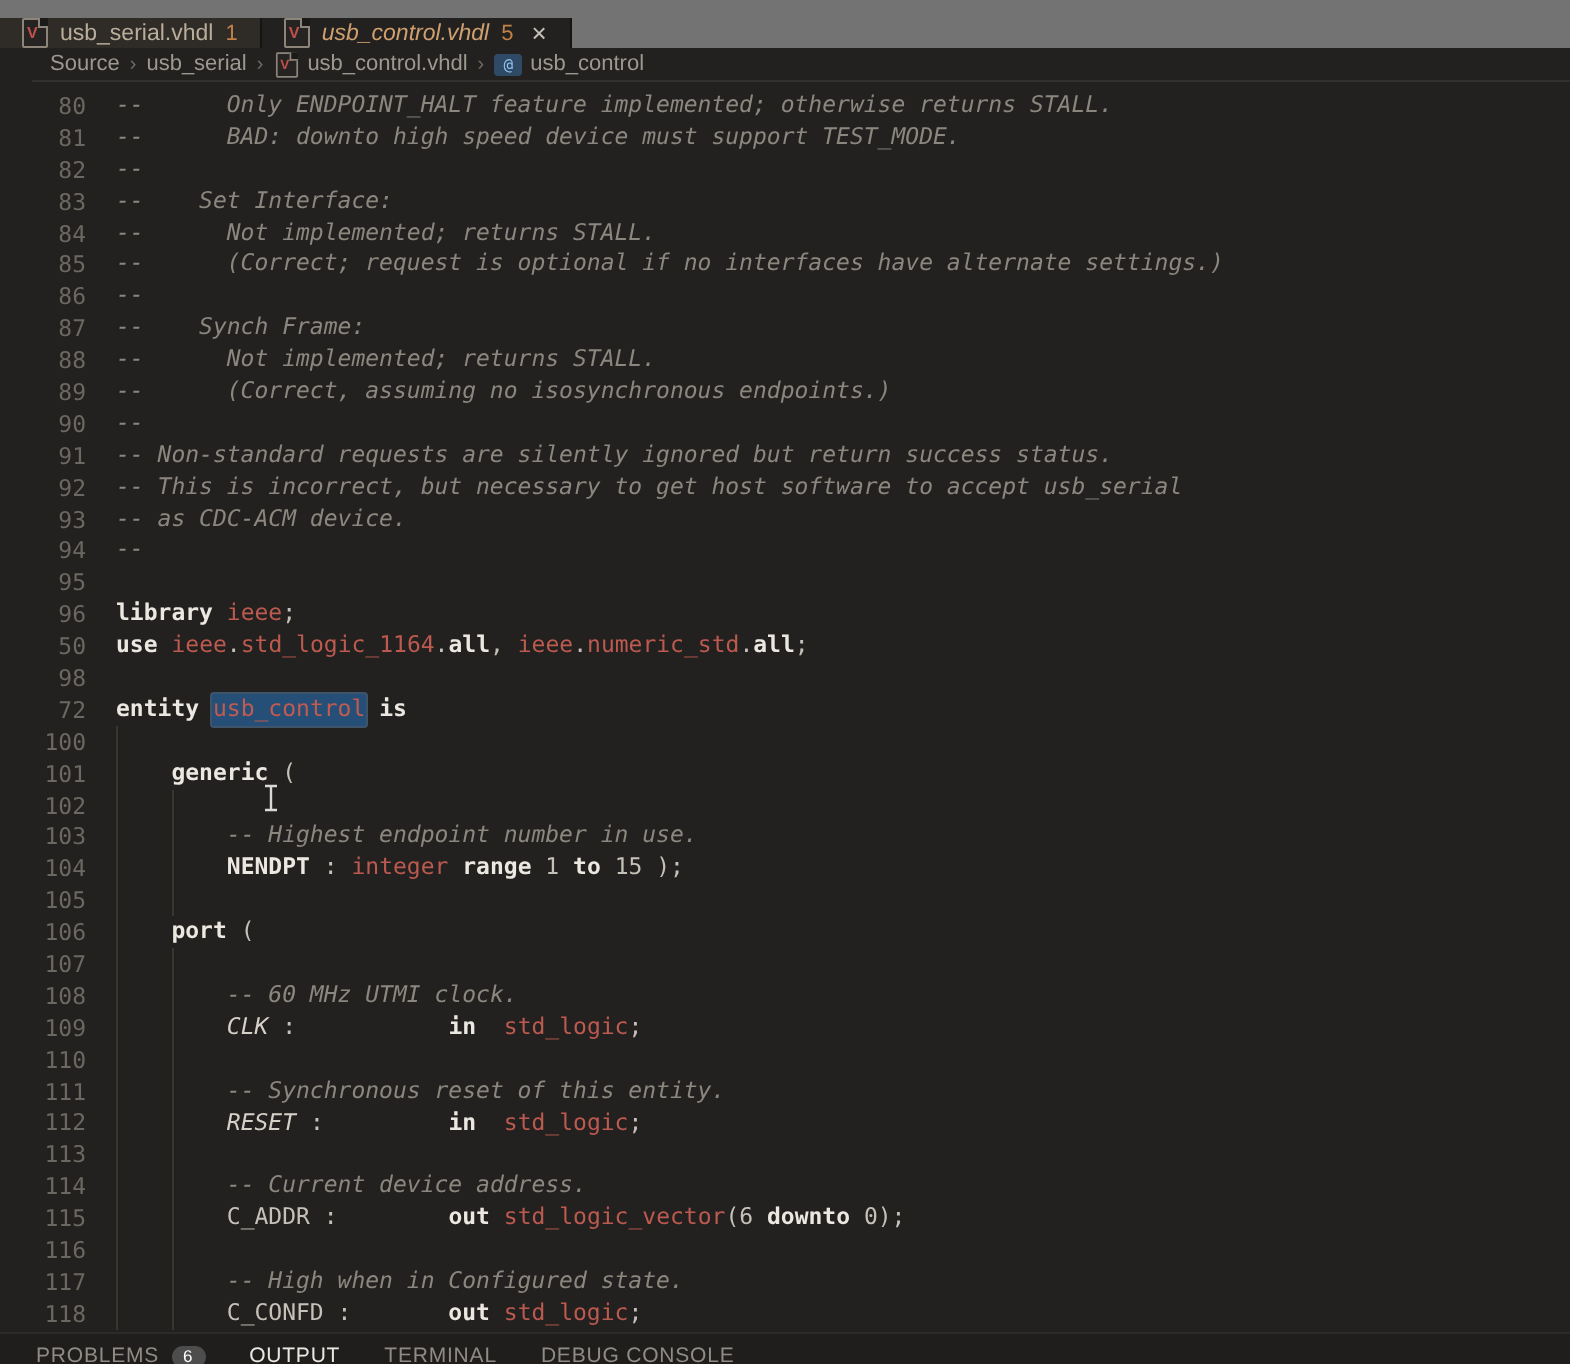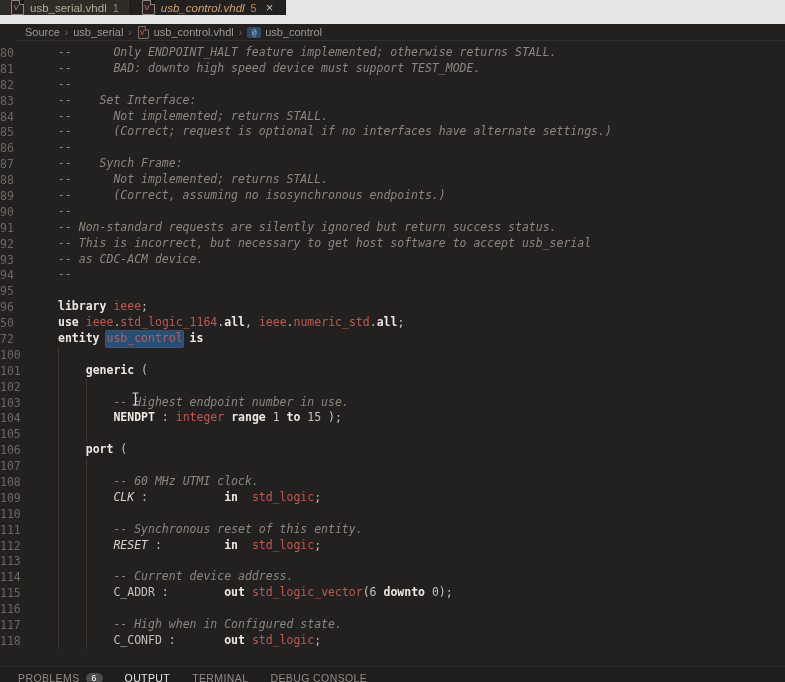--- a/index.html
+++ b/index.html
@@ -1,21 +1,21 @@
 <!DOCTYPE html>
 <html><head>
 <meta charset="utf-8">
 <style>
   html,body{margin:0;padding:0;background:#141312;}
   #app{position:relative;width:785px;height:682px;background:#232120;overflow:hidden;
        font-family:"Liberation Sans",sans-serif;}
 
   
-  #tabbar{position:absolute;left:0;top:0;width:100%;height:24px;background:#e5e5e5;
-          display:flex;align-items:flex-start;}
+  #tabbar{position:absolute;left:0;top:0;width:100%;height:24px;background:#737373;
+          display:flex;align-items:flex-end;}
   .tab{display:flex;align-items:center;gap:6px;padding:0 11px;font-size:11.5px;
        border-right:1px solid #161514;cursor:pointer;}
   .tab.inactive{background:#2f2b27;}
   .tab.active{background:#232120;}
   .tab .label{color:#b9ad9b;}
   .tab.active .label{color:#cfa06f;font-style:italic;}
   .tab .count{color:#c08146;font-size:11px;}
   .tab .close{color:#c5c1ba;font-size:13px;line-height:1;margin-left:2px;padding:0 1px;}
   .fileicon{width:11px;height:13px;position:relative;flex:0 0 auto;
             border:1px solid #8d857a;border-radius:1px;background:#262422;}
@@ -32,21 +32,21 @@
   .crumb-sep{color:#6e6a64;margin:0 5px;font-size:10px;}
   .symicon{display:inline-flex;align-items:center;justify-content:center;width:14px;height:11px;
            background:#2f4a66;border-radius:2px;color:#8fc0e8;font-size:8px;
            font-family:"DejaVu Sans Mono",monospace;}
   .bc-fileicon{transform:scale(0.85);}
 
   
   #editor{position:absolute;left:0;top:41px;width:100%;height:625px;background:#232120;
           padding-top:4px;box-sizing:border-box;overflow:hidden;}
   .line{position:relative;height:15.9px;display:flex;align-items:center;}
-  .ln{width:43px;flex:0 0 auto;text-align:left;color:#6b6761;
+  .ln{width:43px;flex:0 0 auto;text-align:right;color:#6b6761;
       font:11.5px "DejaVu Sans Mono","Liberation Mono",monospace;}
   .code{position:relative;margin-left:15px;white-space:pre;flex:1 1 auto;height:100%;
         display:flex;align-items:center;
         font:11.5px/15.9px "DejaVu Sans Mono","Liberation Mono",monospace;color:#c5c0b8;}
   .tk-pl{color:#c5c0b8;}
   .tk-cm{color:#8b867e;font-style:italic;}
   .tk-kw{color:#ece8e1;font-weight:bold;}
   .tk-ty{color:#bd5a50;}
   .tk-sig{color:#d6d1c8;font-style:italic;}
   .tk-sel{color:#c25b50;background:#264f78;box-shadow:0 0 0 1px rgba(96,146,199,.45);
@@ -169,20 +169,24 @@
       </div>
       <div class="line">
         <span class="ln">96</span>
         <span class="code"><span class="tk-kw">library</span><span class="tk-pl"> </span><span class="tk-ty">ieee</span><span class="tk-pl">;</span></span>
       </div>
       <div class="line">
         <span class="ln">50</span>
         <span class="code"><span class="tk-kw">use</span><span class="tk-pl"> </span><span class="tk-ty">ieee</span><span class="tk-pl">.</span><span class="tk-ty">std_logic_1164</span><span class="tk-pl">.</span><span class="tk-kw">all</span><span class="tk-pl">, </span><span class="tk-ty">ieee</span><span class="tk-pl">.</span><span class="tk-ty">numeric_std</span><span class="tk-pl">.</span><span class="tk-kw">all</span><span class="tk-pl">;</span></span>
       </div>
       <div class="line">
+        <span class="ln">98</span>
+        <span class="code"></span>
+      </div>
+      <div class="line">
         <span class="ln">72</span>
         <span class="code"><span class="tk-kw">entity</span><span class="tk-pl"> </span><span class="tk-sel">usb_control</span><span class="tk-pl"> </span><span class="tk-kw">is</span></span>
       </div>
       <div class="line">
         <span class="ln">100</span>
         <span class="code"><i class="guide" style="left: 0ch;"></i></span>
       </div>
       <div class="line">
         <span class="ln">101</span>
         <span class="code"><i class="guide" style="left: 0ch;"></i><span class="tk-pl">    </span><span class="tk-kw">generic</span><span class="tk-pl"> (</span></span>

